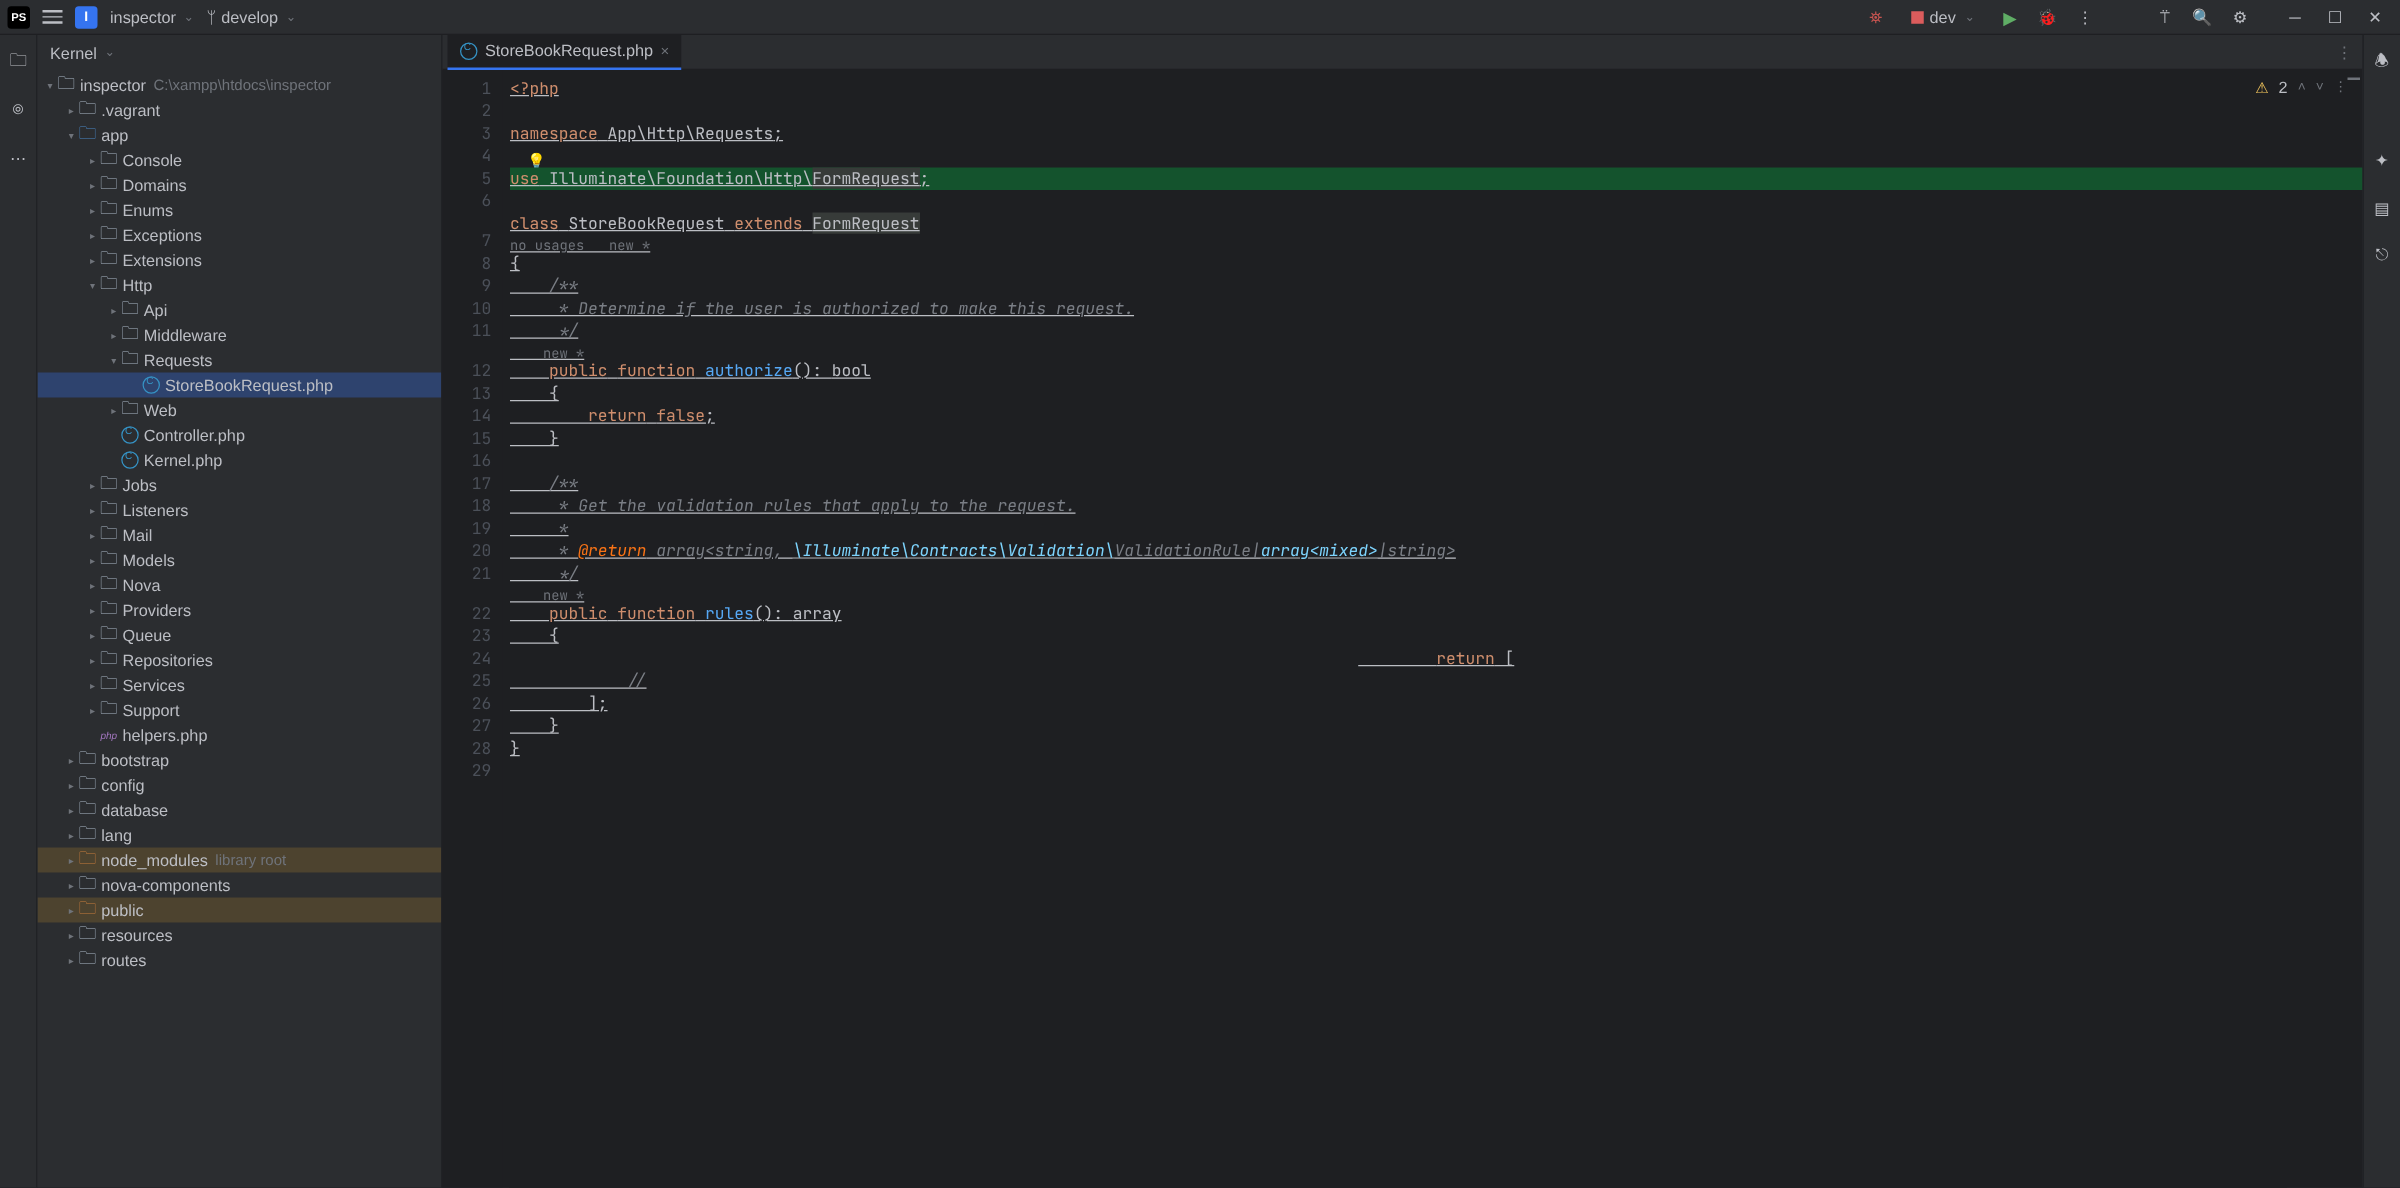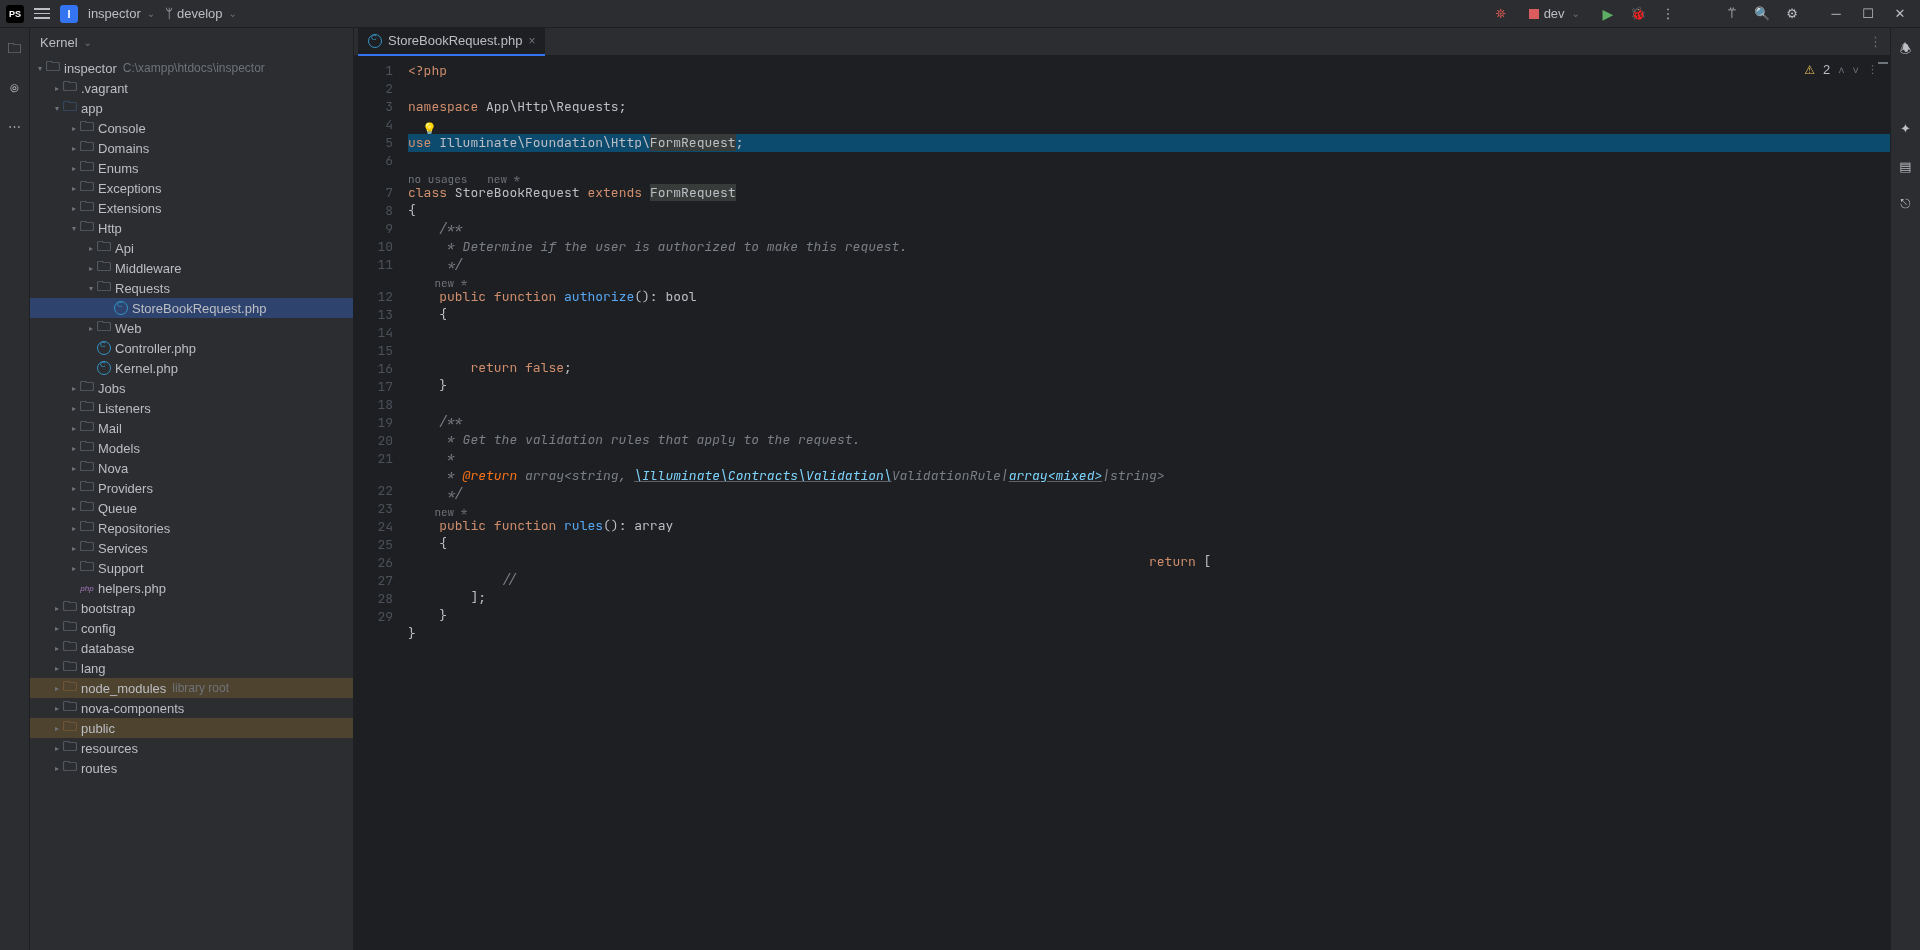--- a/index.html
+++ b/index.html
@@ -51,23 +51,23 @@
 .tab-close { color:#6f737a; font-size:12px; cursor:pointer; }
 .tab-bar-right { margin-left:auto; padding-right:8px; color:#6f737a; cursor:pointer; }
 
 .inspection-bar { position:absolute; right:42px; top:62px; display:flex; align-items:center; gap:8px; z-index:5; }
 .warn-tri { color:#f2c55c; font-size:12px; }
 .insp-icon { color:#6f737a; cursor:pointer; font-size:11px; }
 
 .code-container { flex:1; display:flex; position:relative; overflow:auto; font-family:"JetBrains Mono",Consolas,monospace; font-size:13px; line-height:18px; }
 .gutter { width:48px; background:#1e1f22; text-align:right; padding:6px 8px 0 0; color:#4b5059; user-select:none; flex-shrink:0; border-right:1px solid transparent; }
 .gutter div { height:18px; }
-.code-body { flex:1; padding:6px 0 0 6px; position:relative; }
+.code-body { flex:1; padding:6px 0 0 6px; position:relative;text-decoration:underline; }
 .code-line { height:18px; white-space:pre; }
-.code-line.hl { background:#0c4a6e; }
+.code-line.hl { background:#14532d; }
 .code-body .code-line.hint-line { color:#6f737a; font-size:11px; font-style:normal; height:14px; }
 
 .kw { color:#cf8e6d; }
 .fn-name { color:#56a8f5; }
 .type { color:#bcbec4; }
 .ns { color:#bcbec4; }
 .comment { color:#7a7e85; font-style:italic; }
 .doctag { color:#f97316; font-style:italic; }
 .link-ns { color:#7dd3fc; font-style:italic; text-decoration-line:underline; text-decoration-color:#5f6265; }
 .const-kw { color:#cf8e6d; }
@@ -414,30 +414,30 @@
     <div class="minimap-marks">
      <div class="mark"></div>
             <div class="mark"></div>
     </div>
    <div class="code-line" style="position: relative;"><span class="kw">&lt;?php</span></div>
           <div class="code-line" style="position: relative;"></div>
           <div class="code-line" style="position: relative;"><span class="kw">namespace</span> <span class="ns">App\Http\Requests</span>;</div>
           <div class="code-line" style="position: relative;"><span class="bulb">💡</span></div>
           <div class="code-line hl" style="position: relative;"><span class="kw">use</span> <span class="ns">Illuminate\Foundation\Http\<span class="class-ref">FormRequest</span></span>;</div>
           <div class="code-line" style="position: relative;"></div>
+          <div class="code-line" style="position: relative;"><span class="kw">class</span> <span class="type">StoreBookRequest</span> <span class="kw">extends</span> <span class="class-ref">FormRequest</span></div>
           <div class="code-line hint-line">no usages   new *</div>
-          <div class="code-line" style="position: relative;"><span class="kw">class</span> <span class="type">StoreBookRequest</span> <span class="kw">extends</span> <span class="class-ref">FormRequest</span></div>
           <div class="code-line" style="position: relative;">{</div>
           <div class="code-line" style="position: relative;">    <span class="comment">/**</span></div>
           <div class="code-line" style="position: relative;">    <span class="comment"> * Determine if the user is authorized to make this request.</span></div>
           <div class="code-line" style="position: relative;">    <span class="comment"> */</span></div>
           <div class="code-line hint-line">    new *</div>
           <div class="code-line" style="position: relative;">    <span class="kw">public</span> <span class="kw">function</span> <span class="fn-name">authorize</span>(): <span class="type">bool</span></div>
           <div class="code-line" style="position: relative;">    {</div>
-          <div class="code-line" style="position: relative; margin-top: 35px;">        <span class="kw">return</span> <span class="const-kw">false</span>;</div>
+          <div class="code-line" style="position: relative;">        <span class="kw">return</span> <span class="const-kw">false</span>;</div>
           <div class="code-line" style="position: relative;">    }</div>
           <div class="code-line" style="position: relative;"></div>
           <div class="code-line" style="position: relative;">    <span class="comment">/**</span></div>
           <div class="code-line" style="position: relative;">    <span class="comment"> * Get the validation rules that apply to the request.</span></div>
           <div class="code-line" style="position: relative;">    <span class="comment"> *</span></div>
           <div class="code-line" style="position: relative;">    <span class="comment"> * <span class="doctag">@return</span> array&lt;string, <span class="link-ns">\Illuminate\Contracts\Validation\</span>ValidationRule|<span class="link-ns">array&lt;mixed&gt;</span>|string&gt;</span></div>
           <div class="code-line" style="position: relative;">    <span class="comment"> */</span></div>
           <div class="code-line hint-line">    new *</div>
           <div class="code-line" style="position: relative;">    <span class="kw">public</span> <span class="kw">function</span> <span class="fn-name">rules</span>(): <span class="type">array</span></div>
           <div class="code-line" style="position: relative;">    {</div>

